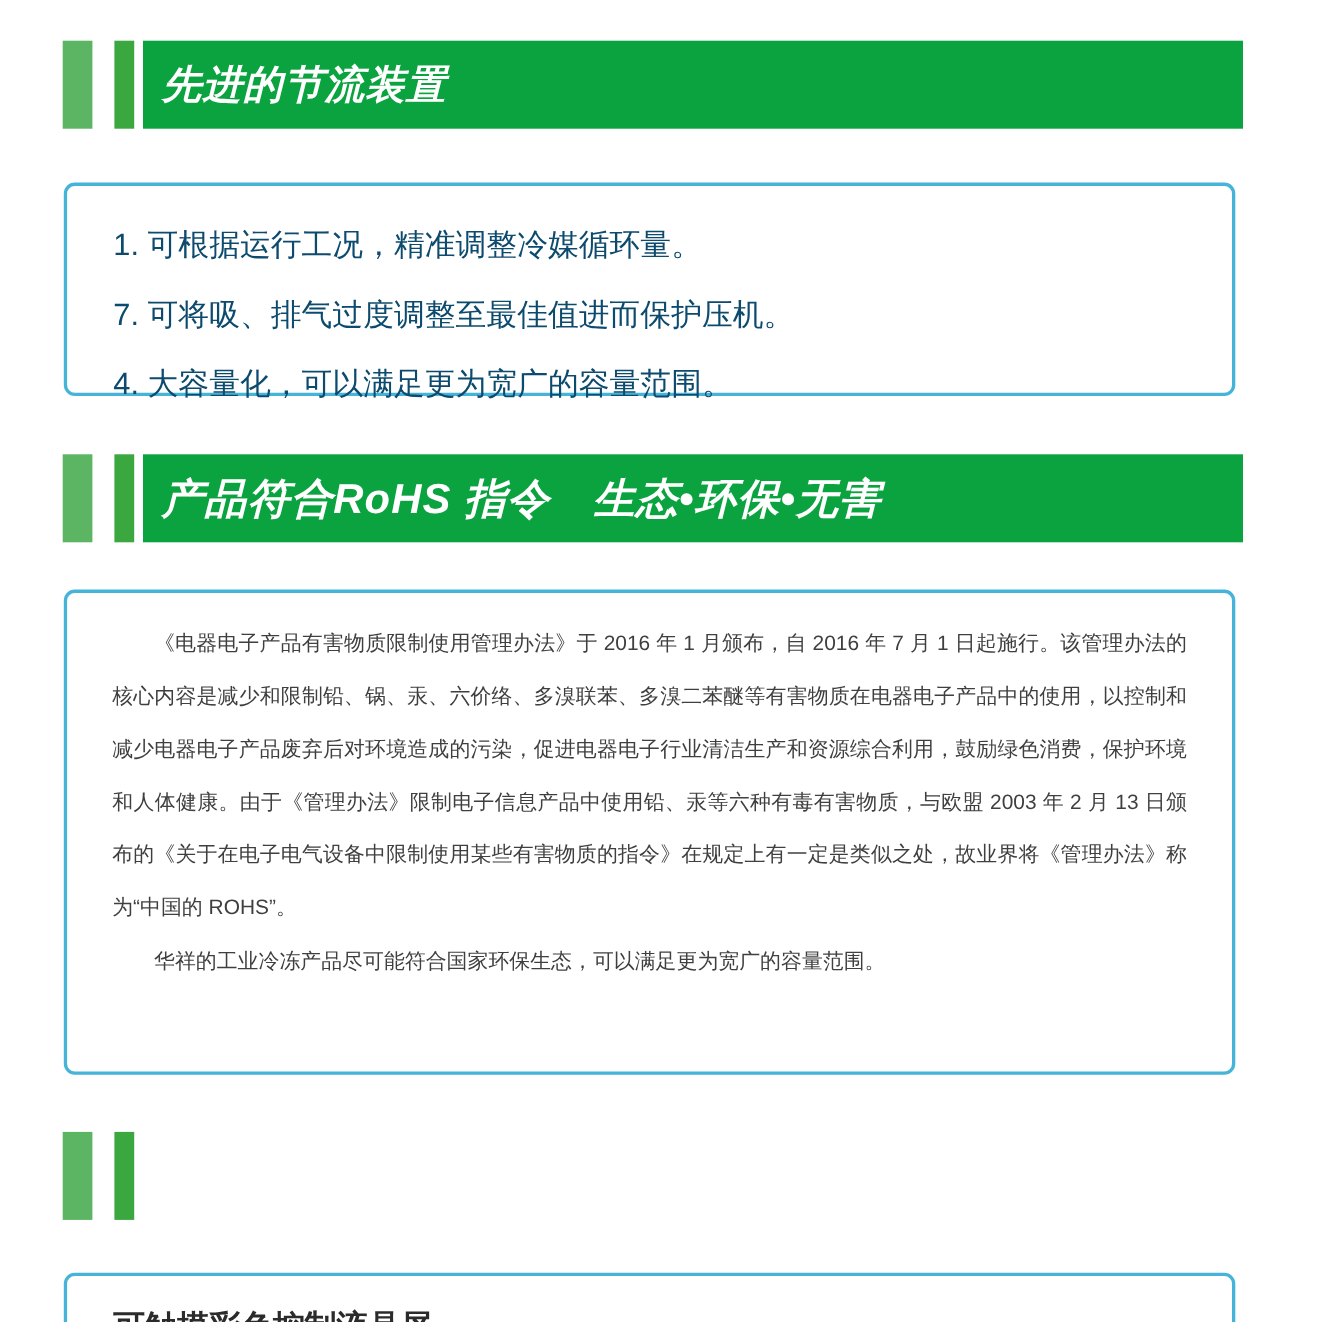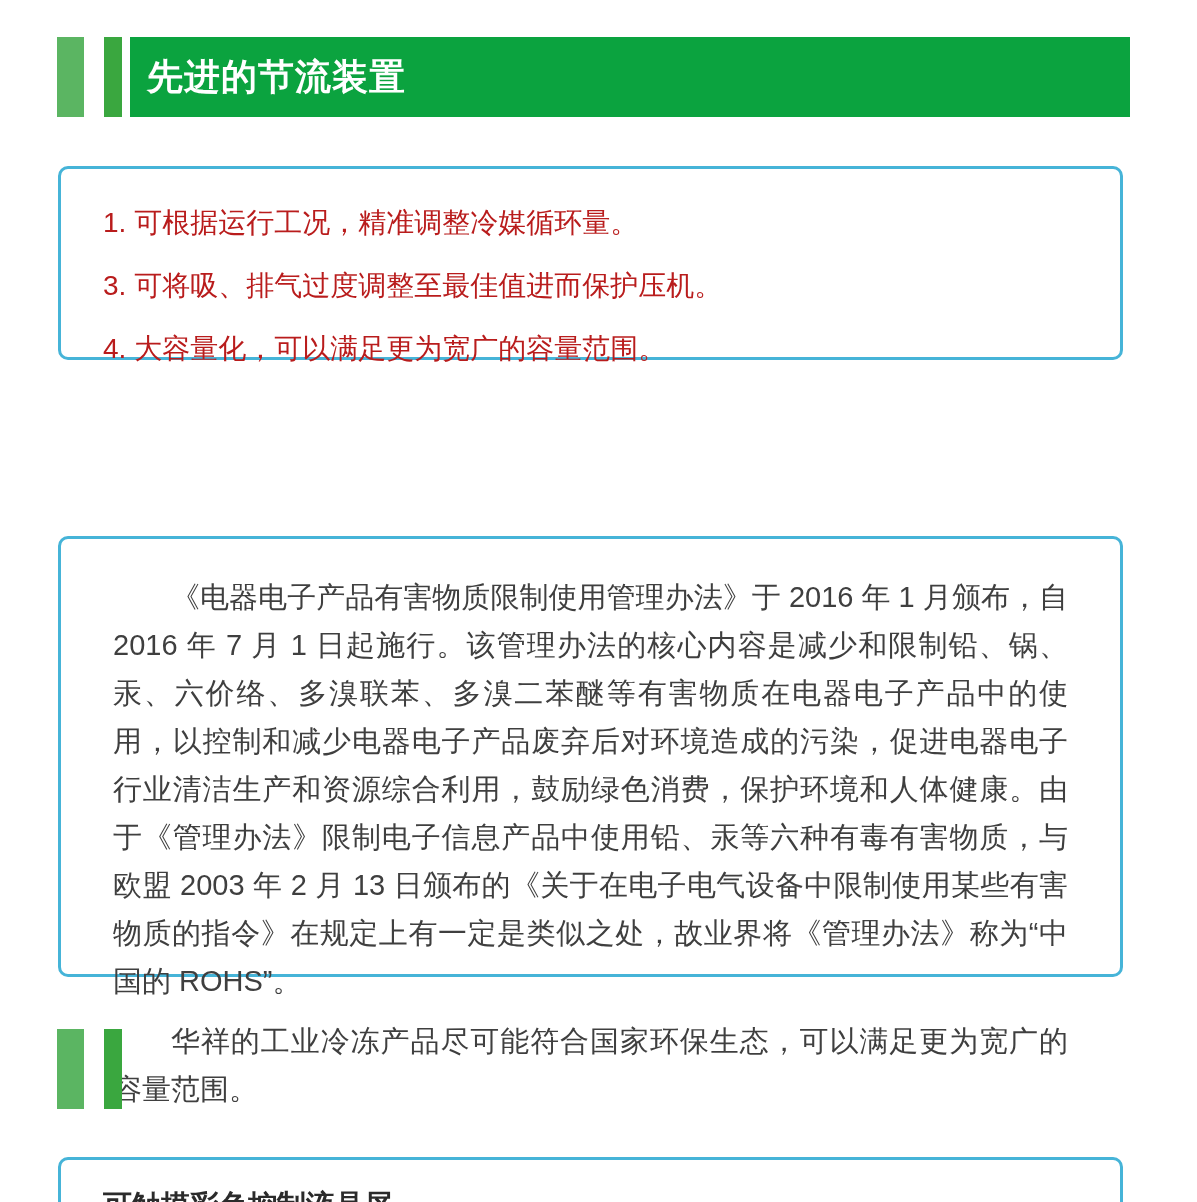--- a/index.html
+++ b/index.html
@@ -14,20 +14,21 @@
     overflow: hidden;
     background: #ffffff;
     font-family: "Liberation Sans", sans-serif;
   }
   
   .banner-row {
     position: absolute;
     left: 0;
     width: 1073px;
     height: 80px;
+    font-style: italic;
   }
   .accent-bar-light {
     position: absolute;
     left: 57px;
     top: 0;
     width: 27px;
     height: 80px;
     background: #5bb562;
   }
   .accent-bar-mid {
@@ -72,30 +73,30 @@
   .box-features { top: 166px; height: 194px; }
   .box-rohs     { top: 536px; height: 441px; }
   .box-plc      { top: 1157px; height: 200px; }
   
   .feature-list {
     padding: 22px 30px 0 42px;
   }
   .feature-item {
     font-size: 28px;
     line-height: 63px;
-    color: #b91c1c;
+    color: #0c4a6e;
     white-space: nowrap;
   }
   
   .rohs-body {
     padding: 22px 40px 0 40px;
   }
   .rohs-paragraph {
-    margin: 12px;
-    font-size: 29px;
+    margin: 1px;
+    font-size: 19px;
     line-height: 48px;
     color: #3f3f3f;
     text-align: justify;
     text-indent: 2em;
   }
   
   .plc-heading {
     padding: 26px 30px 0 42px;
     font-size: 29px;
     font-weight: bold;
@@ -112,25 +113,32 @@
     <div class="accent-bar-light"></div>
     <div class="accent-bar-mid"></div>
     <div class="banner">
       <span class="banner-title">先进的节流装置</span>
     </div>
   </div>
 
   <div class="blue-box box-features">
     <div class="feature-list">
       <div class="feature-item">1. 可根据运行工况，精准调整冷媒循环量。</div>
-      <div class="feature-item">3. 可将吸、排气过度调整至最佳值进而保护压机。</div>
+      <div class="feature-item">7. 可将吸、排气过度调整至最佳值进而保护压机。</div>
       <div class="feature-item">4. 大容量化，可以满足更为宽广的容量范围。</div>
     </div>
   </div>
 
+  <div class="banner-row" style="top:413px">
+    <div class="accent-bar-light"></div>
+    <div class="accent-bar-mid"></div>
+    <div class="banner">
+      <span class="banner-title big">产品符合RoHS 指令　生态•环保•无害</span>
+    </div>
+  </div>
 
   <div class="blue-box box-rohs">
     <div class="rohs-body">
       <p class="rohs-paragraph">《电器电子产品有害物质限制使用管理办法》于 2016 年 1 月颁布，自 2016 年 7 月 1 日起施行。该管理办法的核心内容是减少和限制铅、锅、汞、六价络、多溴联苯、多溴二苯醚等有害物质在电器电子产品中的使用，以控制和减少电器电子产品废弃后对环境造成的污染，促进电器电子行业清洁生产和资源综合利用，鼓励绿色消费，保护环境和人体健康。由于《管理办法》限制电子信息产品中使用铅、汞等六种有毒有害物质，与欧盟 2003 年 2 月 13 日颁布的《关于在电子电气设备中限制使用某些有害物质的指令》在规定上有一定是类似之处，故业界将《管理办法》称为“中国的 ROHS”。</p>
       <p class="rohs-paragraph">华祥的工业冷冻产品尽可能符合国家环保生态，可以满足更为宽广的容量范围。</p>
     </div>
   </div>
 
   <div class="banner-row" style="top:1029px">
     <div class="accent-bar-light"></div>

